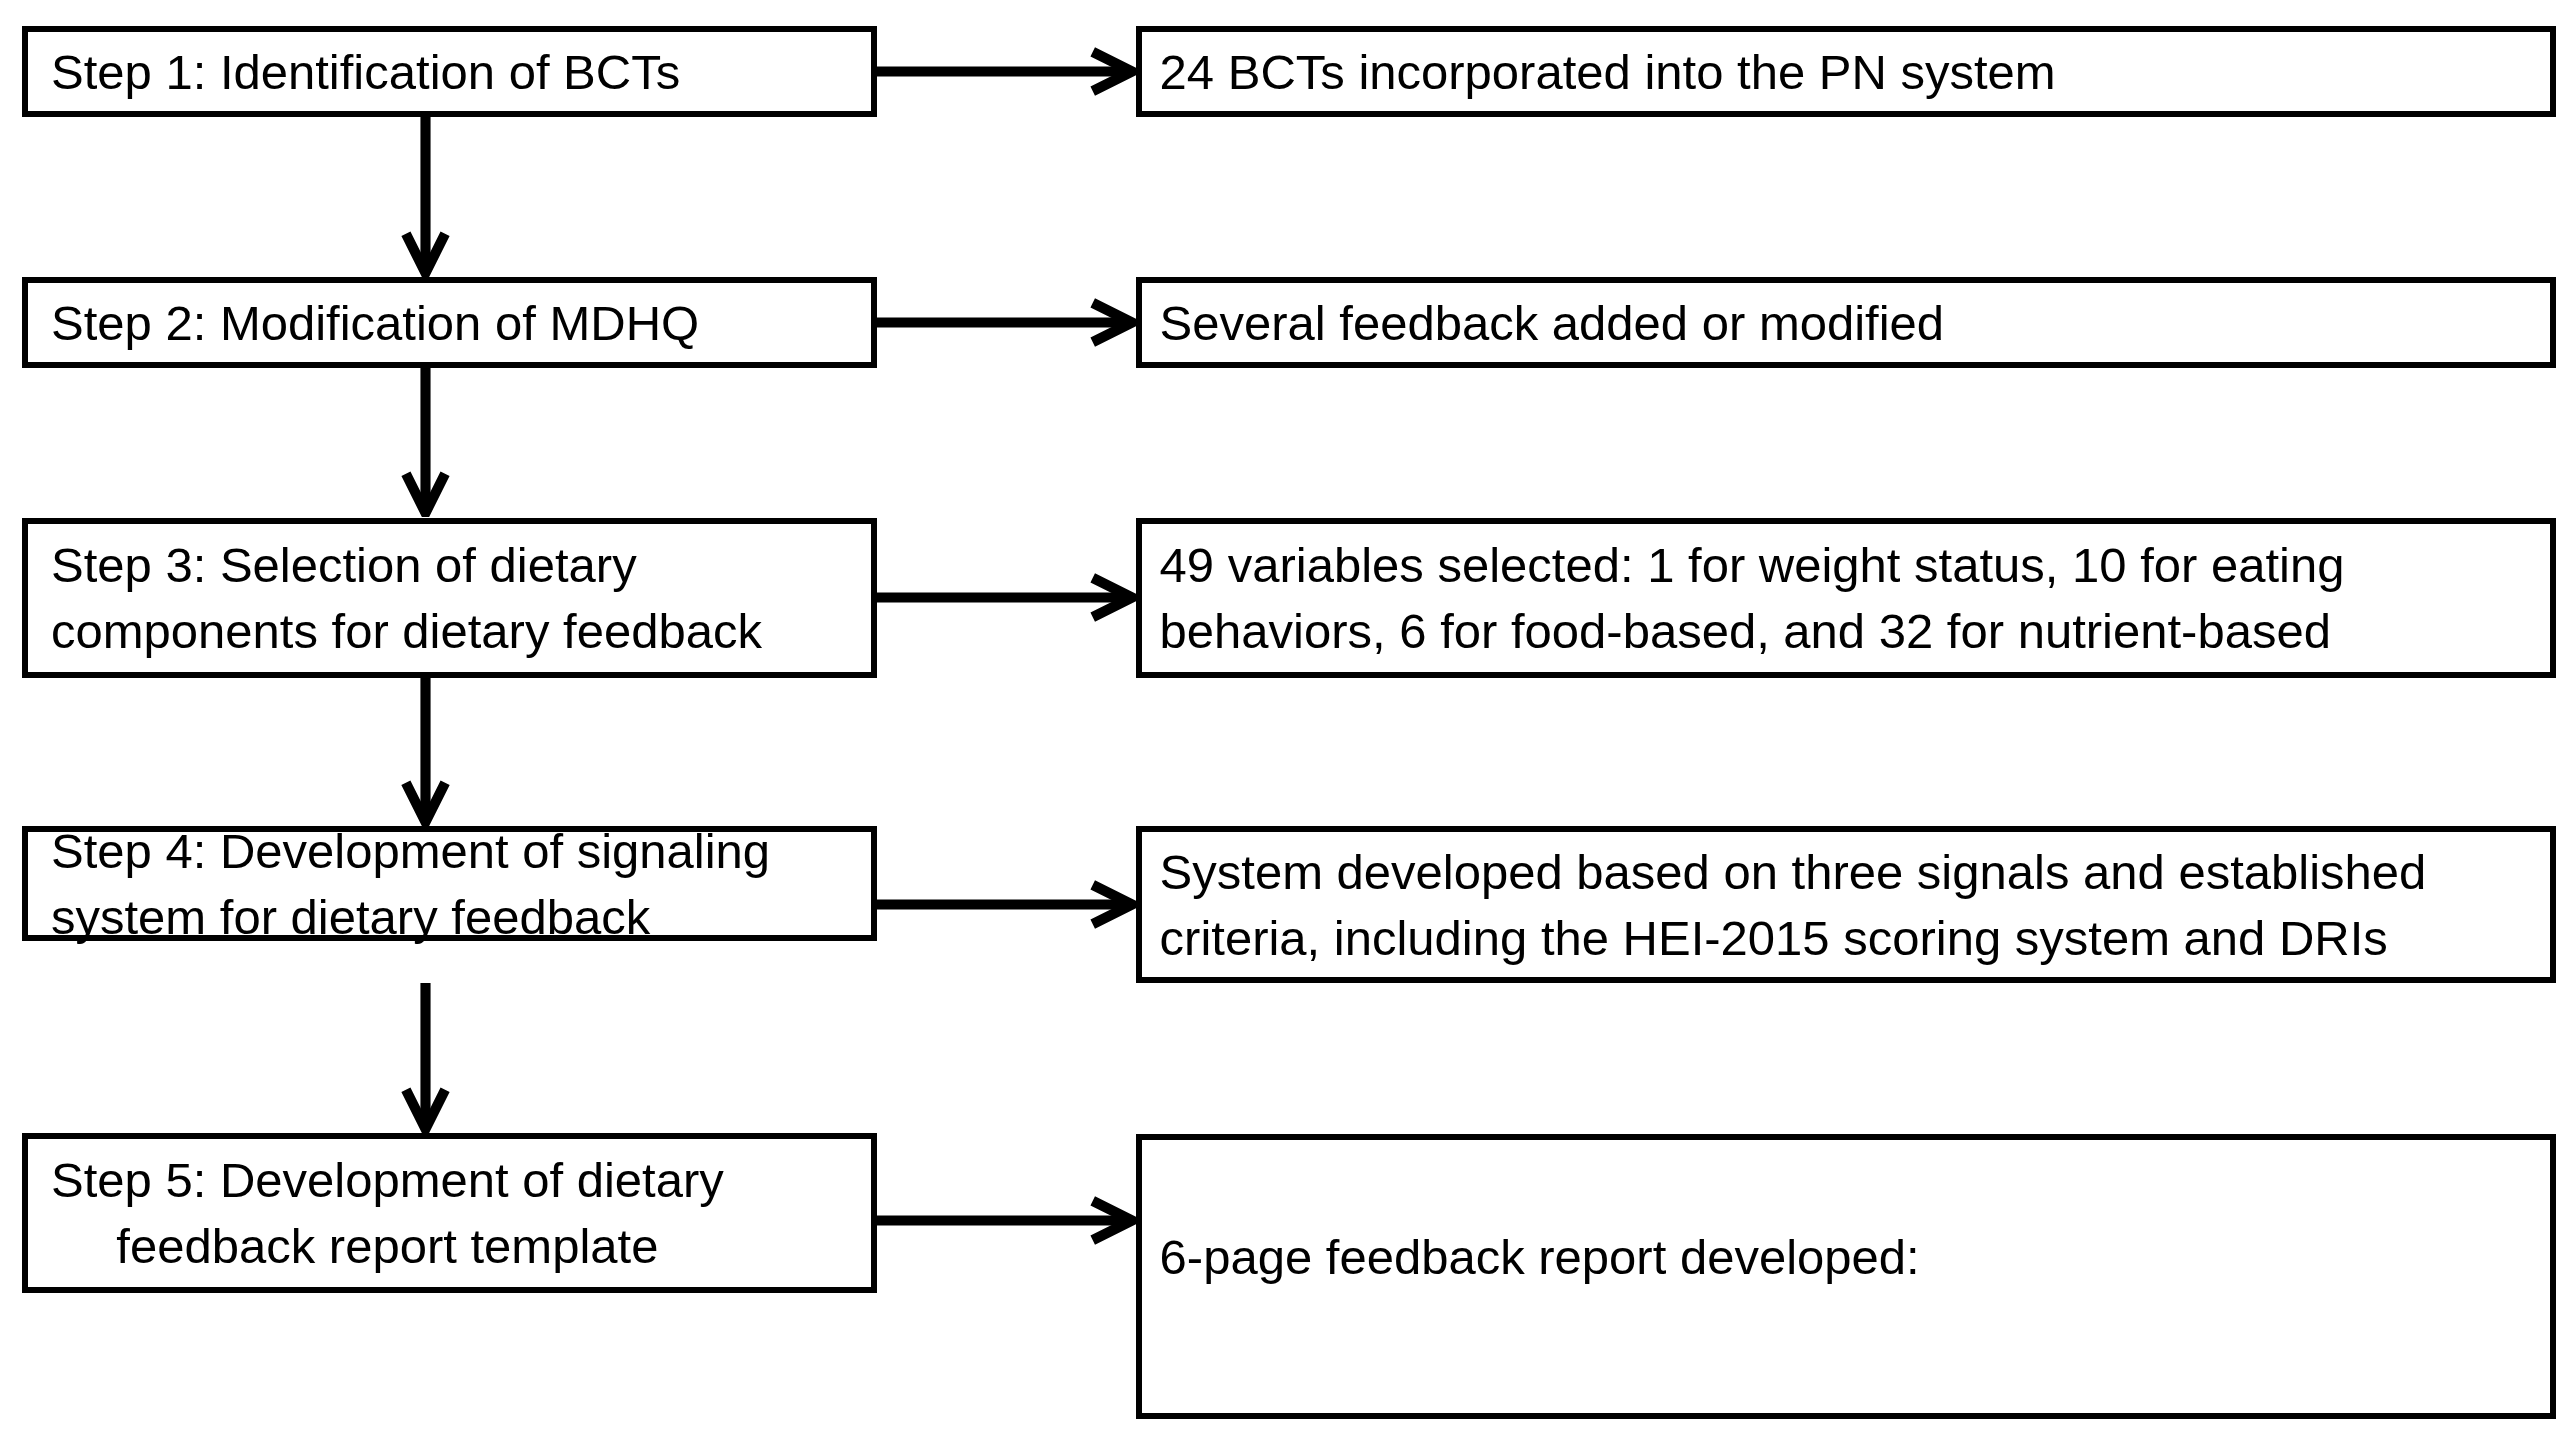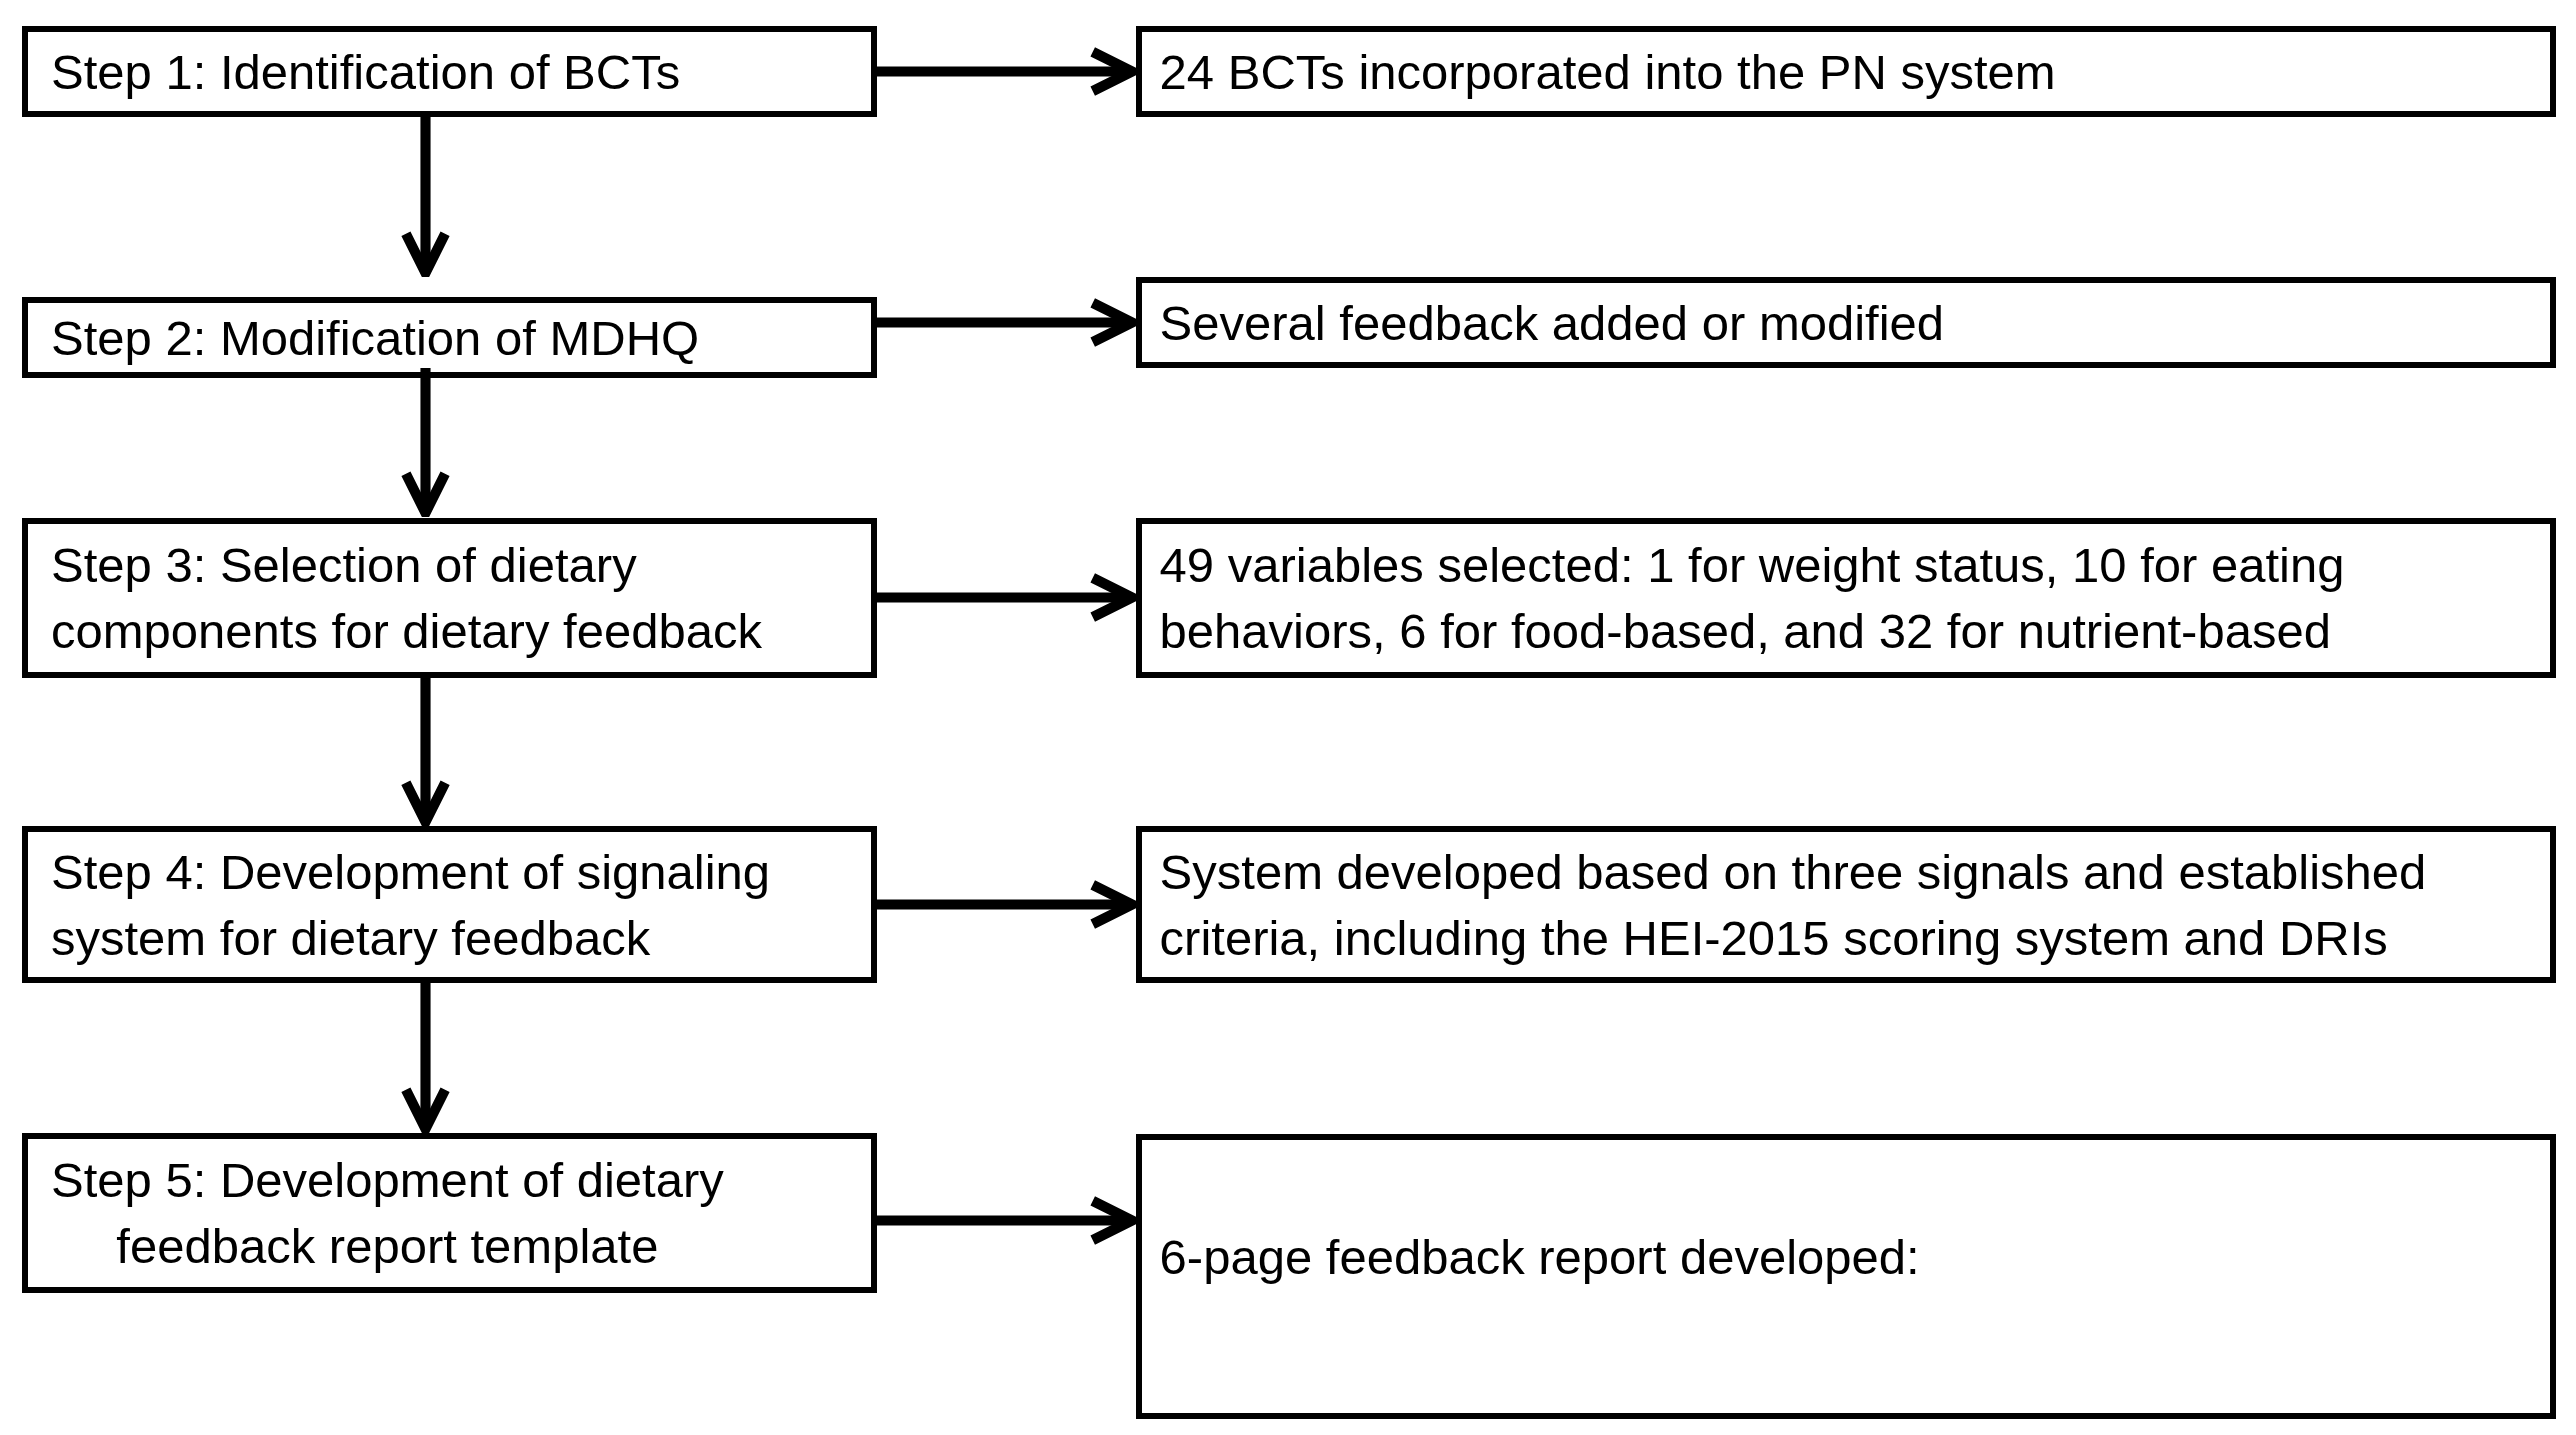--- a/index.html
+++ b/index.html
@@ -42,37 +42,37 @@
 
 <div class="canvas">
 
   <div class="box step-box" style="top:26px; height:91px;">
     <span>Step 1: Identification of BCTs</span>
   </div>
   <div class="box outcome-box" style="top:26px; height:91px;">
     <span>24 BCTs incorporated into the PN system</span>
   </div>
 
-  <div class="box step-box" style="top:277px; height:81px;margin-top:20px;">
+  <div class="box step-box" style="top:277px; height:91px;">
     <span>Step 2: Modification of MDHQ</span>
   </div>
   <div class="box outcome-box" style="top:277px; height:91px;">
     <span>Several feedback added or modified</span>
   </div>
 
   <div class="box step-box" style="top:518px; height:160px;">
     <span>Step 3: Selection of dietary
 components for dietary feedback</span>
   </div>
   <div class="box outcome-box" style="top:518px; height:160px;">
     <span>49 variables selected: 1 for weight status, 10 for eating
 behaviors, 6 for food-based, and 32 for nutrient-based</span>
   </div>
 
-  <div class="box step-box" style="top:826px; height:157px;">
+  <div class="box step-box" style="top:826px; height:115px;">
     <span>Step 4: Development of signaling
 system for dietary feedback</span>
   </div>
   <div class="box outcome-box" style="top:826px; height:157px;">
     <span>System developed based on three signals and established
 criteria, including the HEI-2015 scoring system and DRIs</span>
   </div>
 
   <div class="box step-box" style="top:1133px; height:160px;text-align:center;">
     <span>Step 5: Development of dietary

